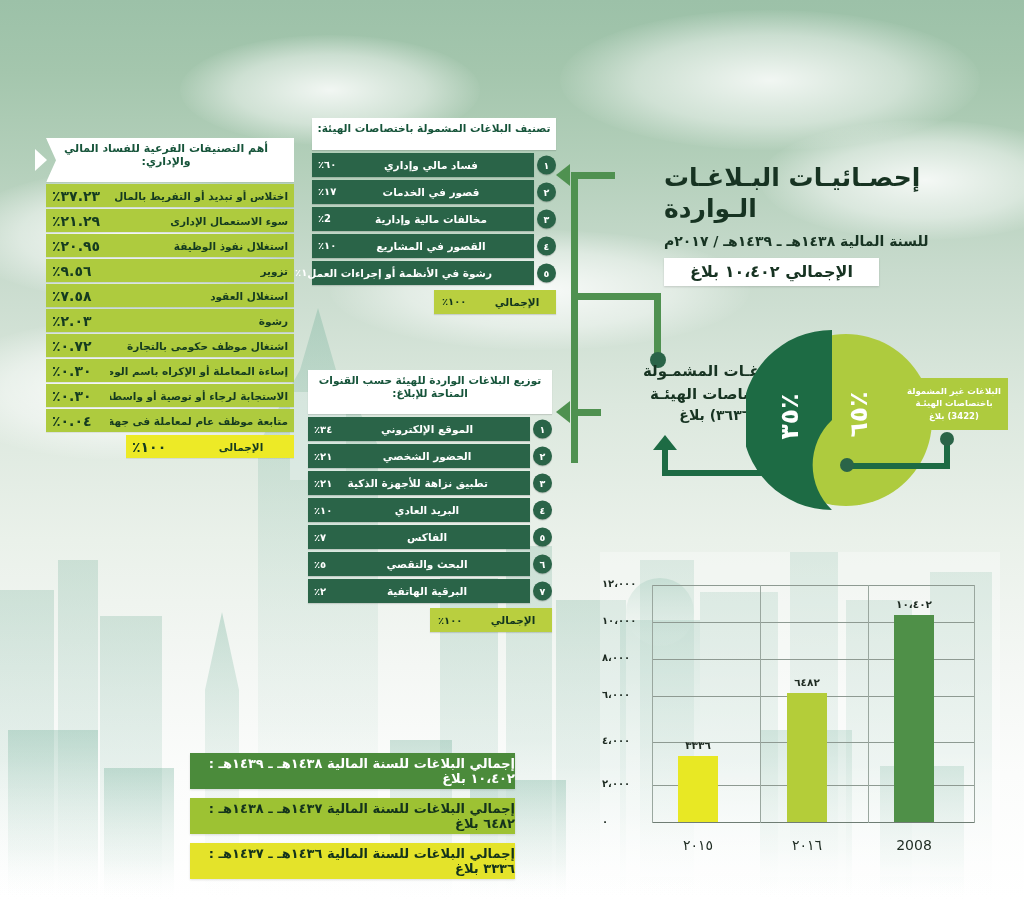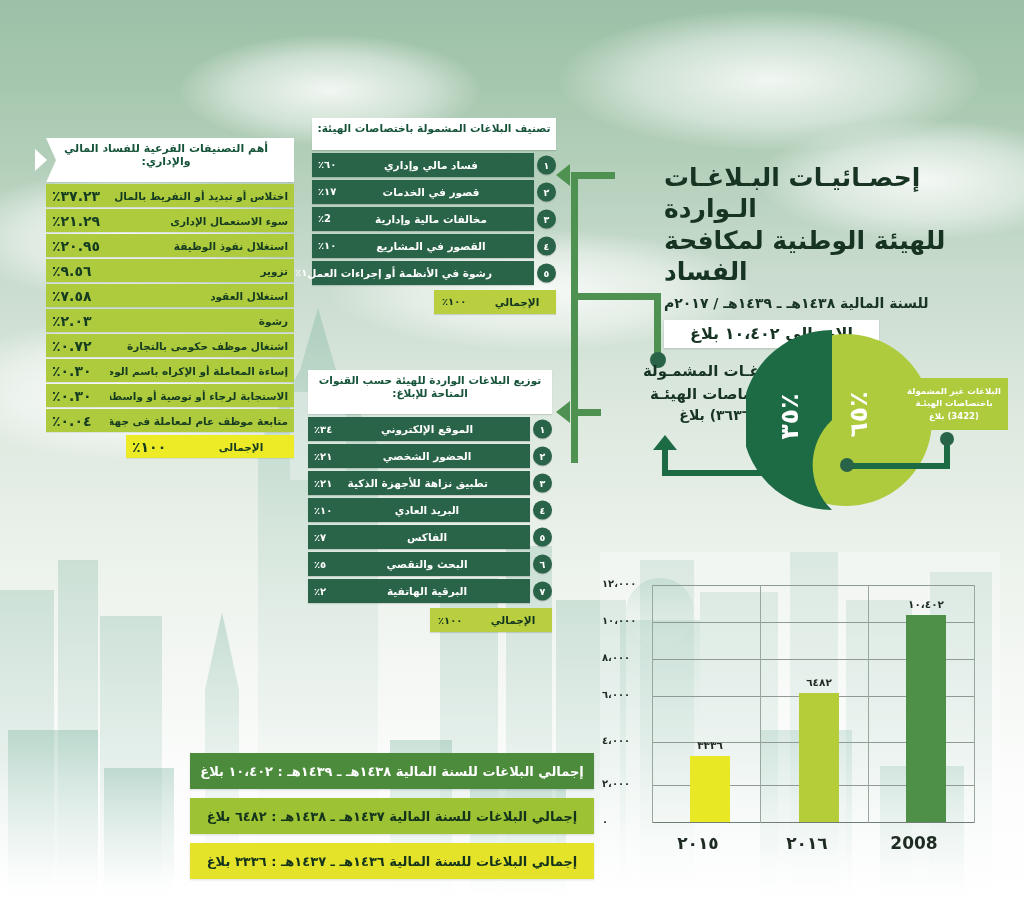--- a/index.html
+++ b/index.html
@@ -303,50 +303,50 @@
     position: absolute;
     left: 52px; bottom: 54px;
     width: 322px; height: 1px;
     background: #6f7d74;
   }
   #chart .tick-v {
     position: absolute;
     width: 1px;
     background: #9aa79f;
   }
-  .bar { position: absolute; bottom: 55px; margin-left: 12px; }
+  .bar { position: absolute; bottom: 55px; }
   .bar .bval {
     position: absolute;
     left: 50%;
     transform: translateX(-50%);
     top: -17px;
     font-size: 10.5px;
     font-weight: bold;
     color: #1e2b22;
     white-space: nowrap;
     direction: ltr;
     unicode-bidi: plaintext;
   }
   .bar .bbody { width: 100%; height: 100%; }
   .xcat {
     position: absolute;
     bottom: 24px;
     text-align: center;
-    font-size: 17px;
-    font-weight: bold;
+    font-size: 14px;
+    font-weight: normal;
     color: #1e2b22;
     direction: ltr;
     unicode-bidi: plaintext;
   }
 
   
   .sumbox {
     position: absolute;
     left: 190px;
-    width: 404px;
+    width: 325px;
     height: 36px;
     display: flex;
     align-items: center;
     justify-content: center;
     font-size: 13px;
     font-weight: bold;
     box-shadow: 0 1px 2px rgba(0,0,0,0.12);
   }
   #sum1 { top: 753px; background: #4b8b3b; color: #ffffff; }
   #sum2 { top: 798px; background: #9dc233; color: #14331c; }
@@ -405,21 +405,20 @@
       <rect x="104" y="508" width="70" height="132"></rect>
       <rect x="390" y="480" width="62" height="160"></rect>
       <rect x="470" y="520" width="96" height="120"></rect>
       <rect x="760" y="470" width="92" height="170"></rect>
       <rect x="880" y="506" width="84" height="134"></rect>
     </g>
   </svg>
 
   <div id="title-block">
     <div class="t1">إحصـائيـات البـلاغـات الـواردة</div>
-    <div class="t1">للهيئة الوطنية لمكافحة الفساد</div>
     <div class="t2">للسنة المالية ١٤٣٨هـ ـ ١٤٣٩هـ / ٢٠١٧م</div>
     <div class="t3">الإجمالي ١٠،٤٠٢ بلاغ</div>
   </div>
 
   <div class="panel" id="left-panel">
     <div class="head-wrap">
       <div class="head-arrow"></div>
       <div class="tbl-head">أهم التصنيفات الفرعية للفساد المالي والإداري:</div>
     </div>
 

